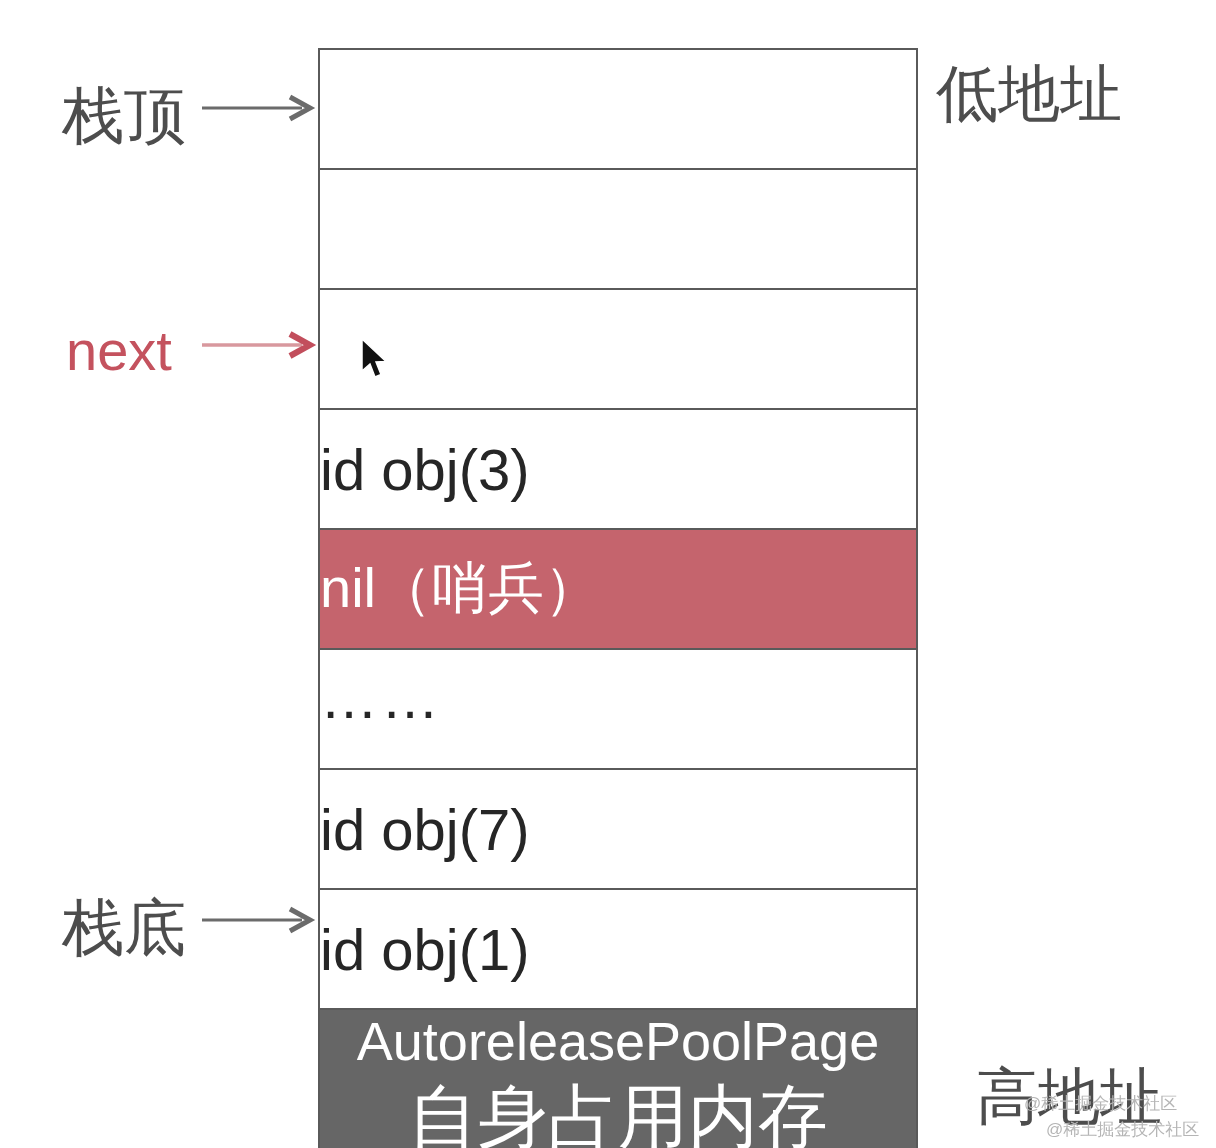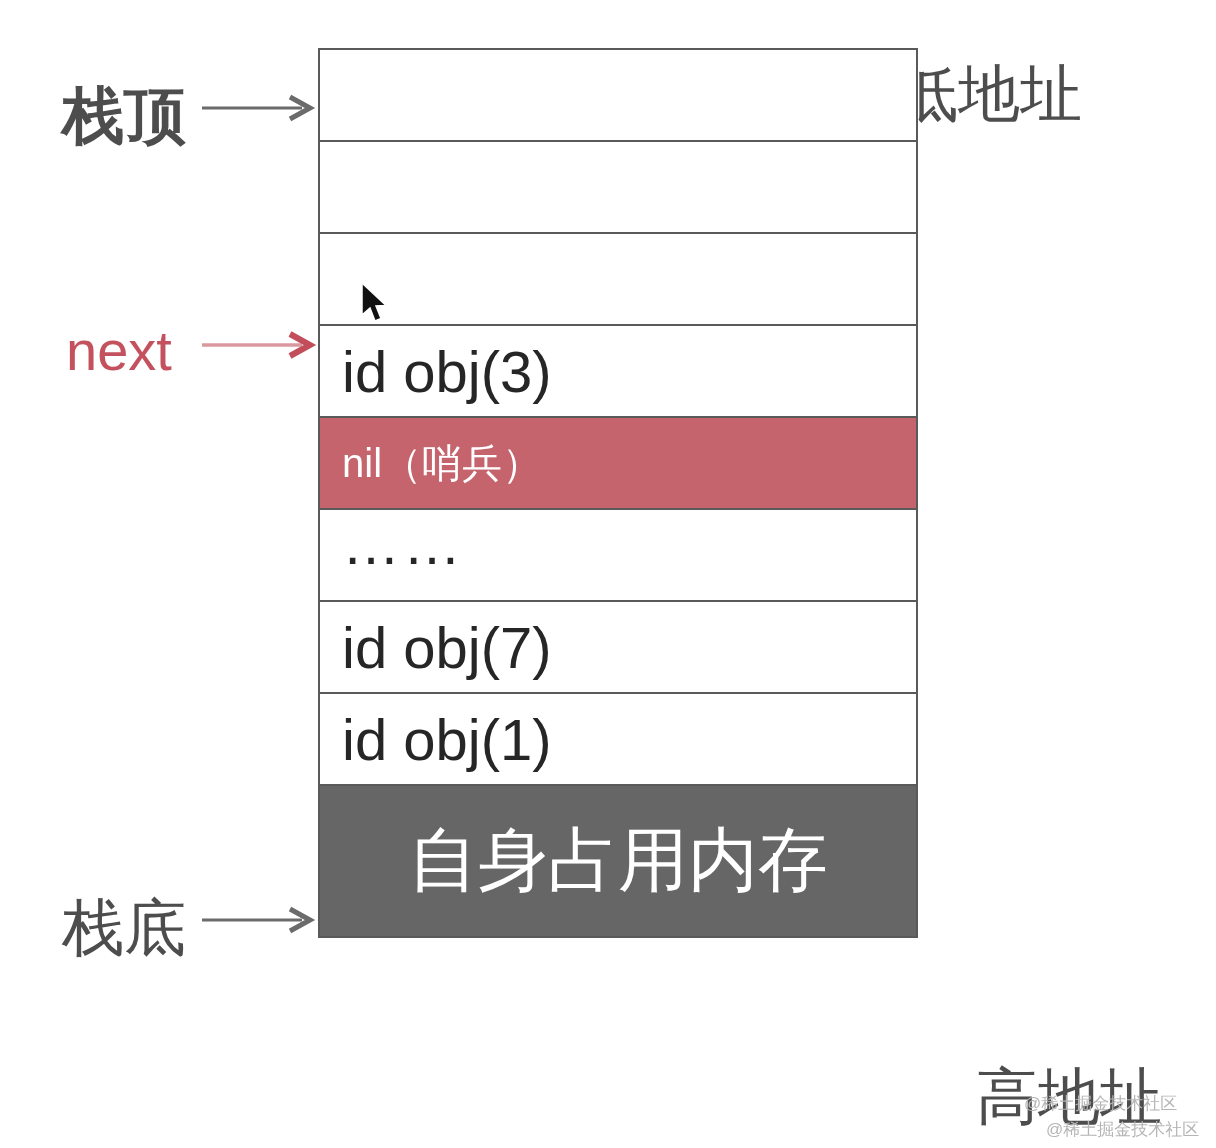--- a/index.html
+++ b/index.html
@@ -28,33 +28,32 @@
 
   
   .stack-table {
     position: absolute;
     left: 318px; top: 48px;
     width: 600px;
     border: 2px solid var(--border);
     background: #ffffff;
   }
   .row {
-    height: 92px;
+    height: 120px;
     border-bottom: 2px solid var(--border);
     display: flex;
     align-items: center;
-    padding-left: 22px;
     font-size: 58px;
     color: var(--cell-text);
     position: relative;
   }
   .row-sentinel {
     background: var(--sentinel-bg);
     color: var(--sentinel-text);
-    font-size: 40px;
+    font-size: 56px;
   }
   .row-dots span { transform: translateY(-12px); letter-spacing: 3px; }
   .row-footer {
     height: 150px;
     border-bottom: none;
     background: var(--footer-bg);
     color: var(--footer-text);
     flex-direction: column;
     justify-content: center;
     align-items: center;
@@ -90,39 +89,39 @@
   }
 
   
   .cursor { position: absolute; width: 30px; height: 44px; }
 </style>
 </head>
 <body>
 
 <div class="stage">
 
-  <div class="side-label" style="left:62px; top:74px;font-weight:bold;">栈顶</div>
+  <div class="side-label" style="left:62px; top:74px;">栈顶</div>
   <svg class="arrow" style="left:198px; top:93px;" viewBox="0 0 120 30">
     <path d="M4 15 H104" fill="none" stroke="var(--gray-arrow)" stroke-width="3"></path>
     <path d="M92 4 L112 15 L92 26" fill="none" stroke="var(--gray-arrow)" stroke-width="5" stroke-linejoin="miter"></path>
   </svg>
 
   <div class="label-next" style="left:66px; top:318px;">next</div>
   <svg class="arrow" style="left:198px; top:330px;" viewBox="0 0 120 30">
     <path d="M4 15 H104" fill="none" stroke="var(--next-arrow-line)" stroke-width="3.5"></path>
     <path d="M92 4 L112 15 L92 26" fill="none" stroke="var(--next-arrow-head)" stroke-width="6" stroke-linejoin="miter"></path>
   </svg>
 
   <div class="side-label" style="left:62px; top:886px;">栈底</div>
   <svg class="arrow" style="left:198px; top:905px;" viewBox="0 0 120 30">
     <path d="M4 15 H104" fill="none" stroke="var(--gray-arrow)" stroke-width="3"></path>
     <path d="M92 4 L112 15 L92 26" fill="none" stroke="var(--gray-arrow)" stroke-width="5" stroke-linejoin="miter"></path>
   </svg>
 
-  <div class="side-label" style="left:896px; top:52px;">低地址</div>
+  <div class="side-label" style="left:936px; top:52px;">低地址</div>
   <div class="side-label" style="left:976px; top:1055px;">高地址</div>
 
   <div class="stack-table">
     <div class="row">
       <span></span>
     </div>
     <div class="row">
       <span></span>
     </div>
     <div class="row">
@@ -141,20 +140,21 @@
     <div class="row row-dots">
       <span>……</span>
     </div>
     <div class="row">
       <span>id obj(7)</span>
     </div>
     <div class="row">
       <span>id obj(1)</span>
     </div>
     <div class="row row-footer">
+      <span class="l1">AutoreleasePoolPage</span>
       <span class="l2">自身占用内存</span>
     </div>
   </div>
 
   <div class="watermark" style="left:1024px; top:1092px;">@稀土掘金技术社区</div>
   <div class="watermark" style="left:1046px; top:1118px;">@稀土掘金技术社区</div>
 
 </div>
 
 </body></html>

